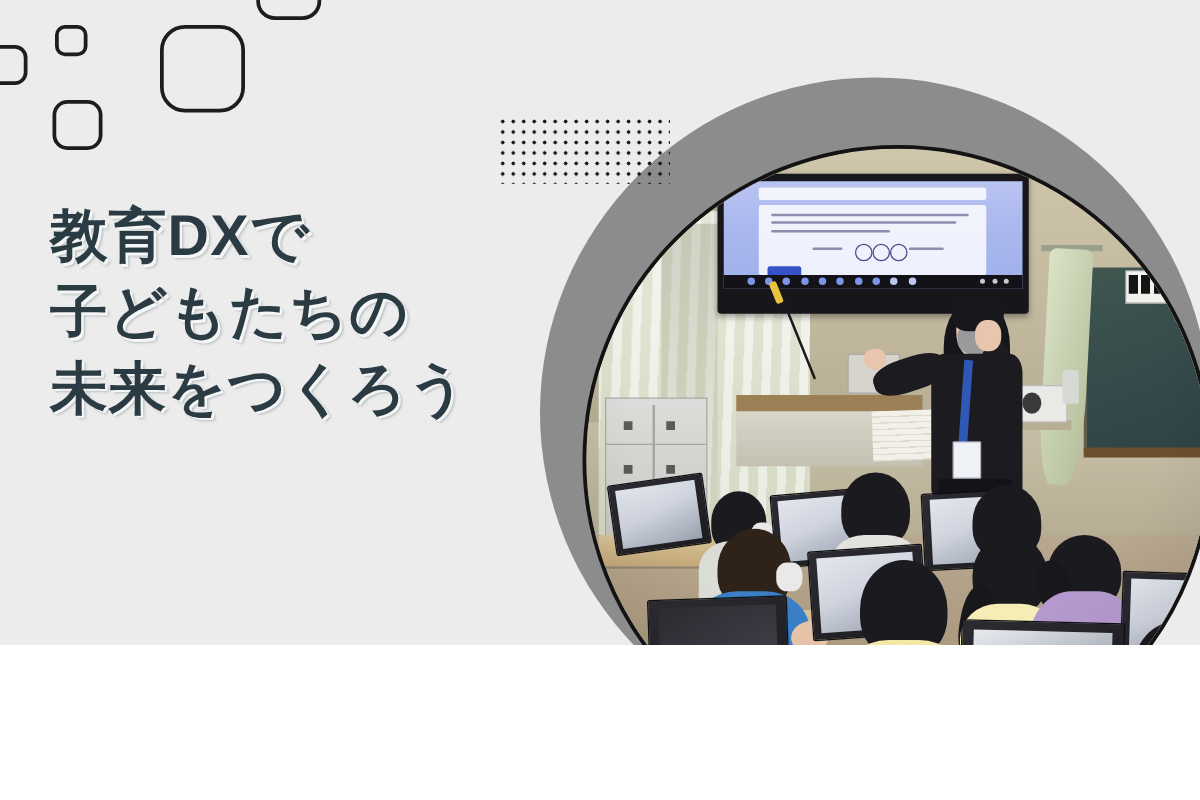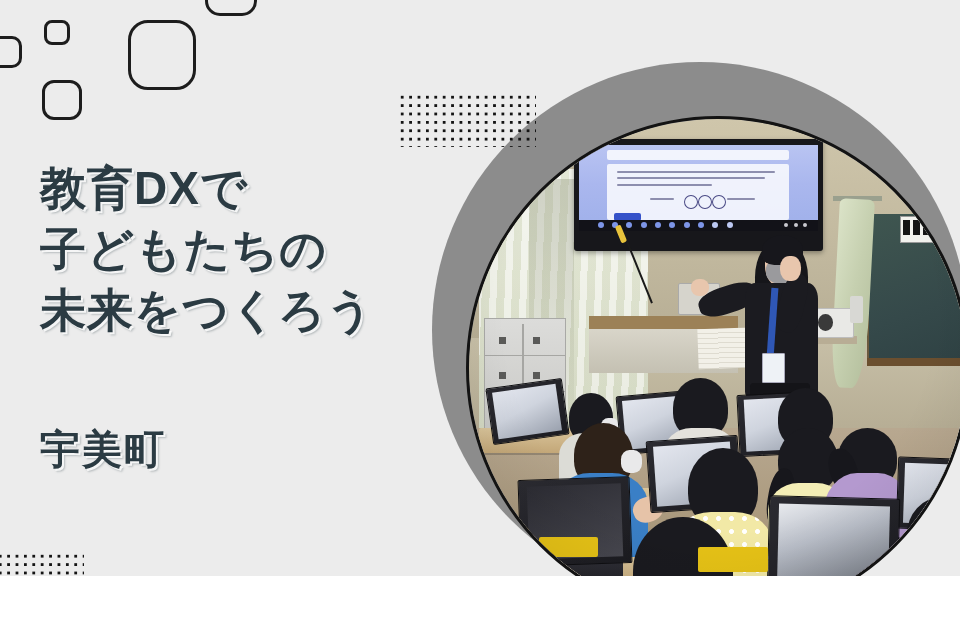--- a/index.html
+++ b/index.html
@@ -3,21 +3,21 @@
 <meta charset="utf-8">
 <style>
   html, body {
     margin: 0;
     padding: 0;
     background: #ffffff;
   }
   #stage {
     position: relative;
     width: 960px;
-    height: 576px;
+    height: 516px;
     overflow: hidden;
     background: #ececec;
     font-family: "Liberation Sans", "DejaVu Sans", sans-serif;
   }
 
   
   .rsq {
     position: absolute;
     border: 3px solid #1d1d1d;
     background: transparent;
@@ -465,15 +465,14 @@
 
       <div class="ph" style="left:0;top:0;width:100%;height:100%;
                   background: radial-gradient(circle at 50% 40%, rgba(0,0,0,0) 55%, rgba(0,0,0,.14) 100%);
                   pointer-events:none;"></div>
     </div>
   </div>
 
   <div id="headline">教育DXで
 子どもたちの
 未来をつくろう</div>
-  <div id="subtitle">宇美町</div>
 
 </div>
 
 </body></html>

